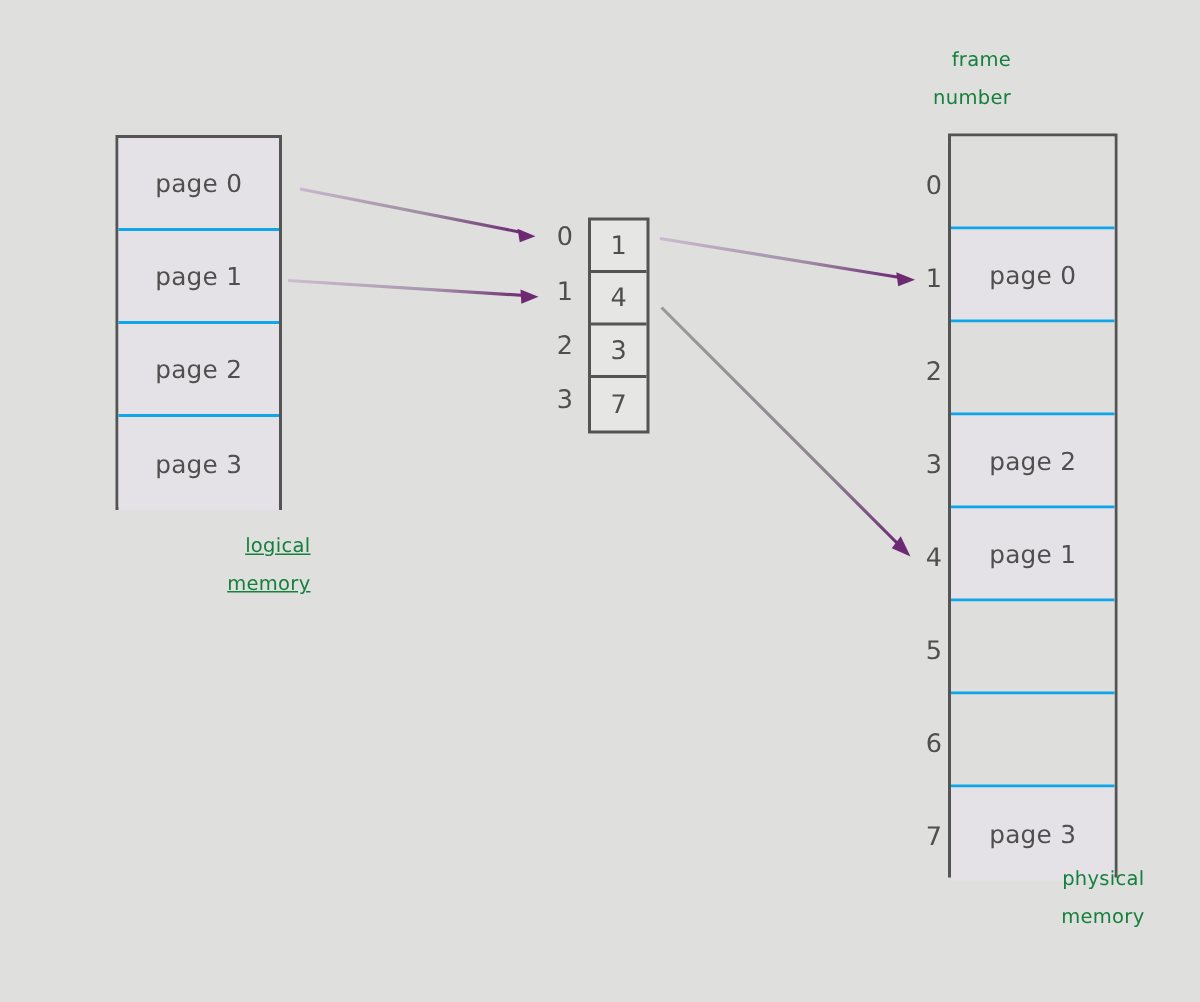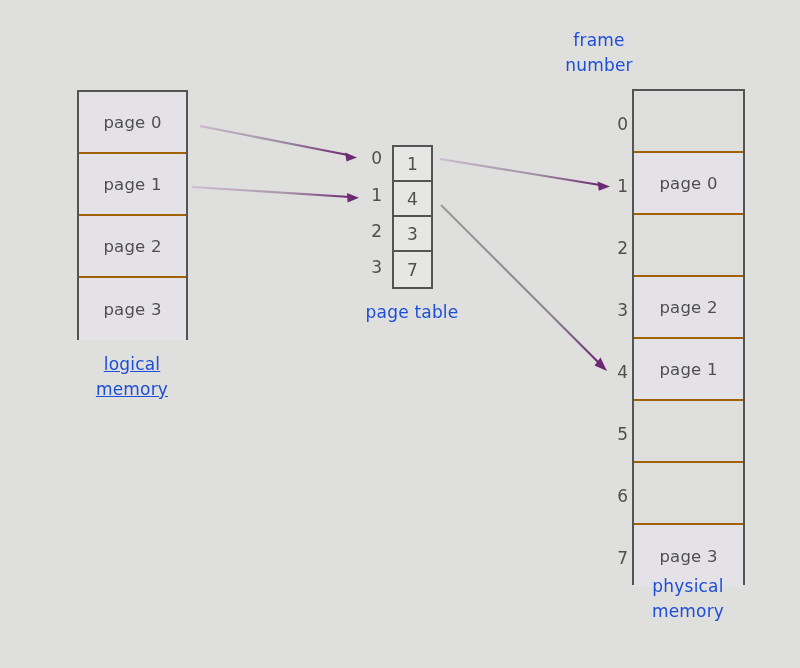--- a/index.html
+++ b/index.html
@@ -13,38 +13,38 @@
     height: 668px;
     background: #dfdfdd;
     font-family: "DejaVu Sans", "Liberation Sans", sans-serif;
     overflow: hidden;
     -webkit-font-smoothing: antialiased;
   }
 
   
   .caption {
     position: absolute;
-    color: #1d4ed8;
-    font-size: 17px;
+    color: #15803d;
+    font-size: 13px;
     line-height: 25px;
-    text-align: center;
+    text-align: right;
     white-space: pre-line;
     letter-spacing: 0.2px;
   }
 
   
   .memtable {
     position: absolute;
     border: 2px solid #545454;
     box-sizing: border-box;
     background: #dedede;
   }
   .memrow {
     box-sizing: border-box;
-    border-bottom: 2px solid #a16207;
+    border-bottom: 2px solid #0ea5e9;
     display: flex;
     align-items: center;
     justify-content: center;
     color: #4f4f4f;
     font-size: 16.5px;
     letter-spacing: 0.2px;
   }
   .memrow:last-child { border-bottom: none; }
   .memrow.filled {
     background: #e4e2e7;
@@ -184,21 +184,20 @@
       <span>4</span>
     </div>
     <div class="ptrow">
       <span>3</span>
     </div>
     <div class="ptrow">
       <span>7</span>
     </div>
   </div>
 
-  <div class="caption" id="page-table-caption" style="left:337px; top:300px; width:150px;">page table</div>
 
   <div class="caption" id="frame-number-caption" style="left:524px; top:28px; width:150px;">frame
 number</div>
 
   <div class="framenum" style="left:608px; top:114px;">0</div>
   <div class="framenum" style="left:608px; top:176px;">1</div>
   <div class="framenum" style="left:608px; top:238px;">2</div>
   <div class="framenum" style="left:608px; top:300px;">3</div>
   <div class="framenum" style="left:608px; top:362px;">4</div>
   <div class="framenum" style="left:608px; top:424px;">5</div>

